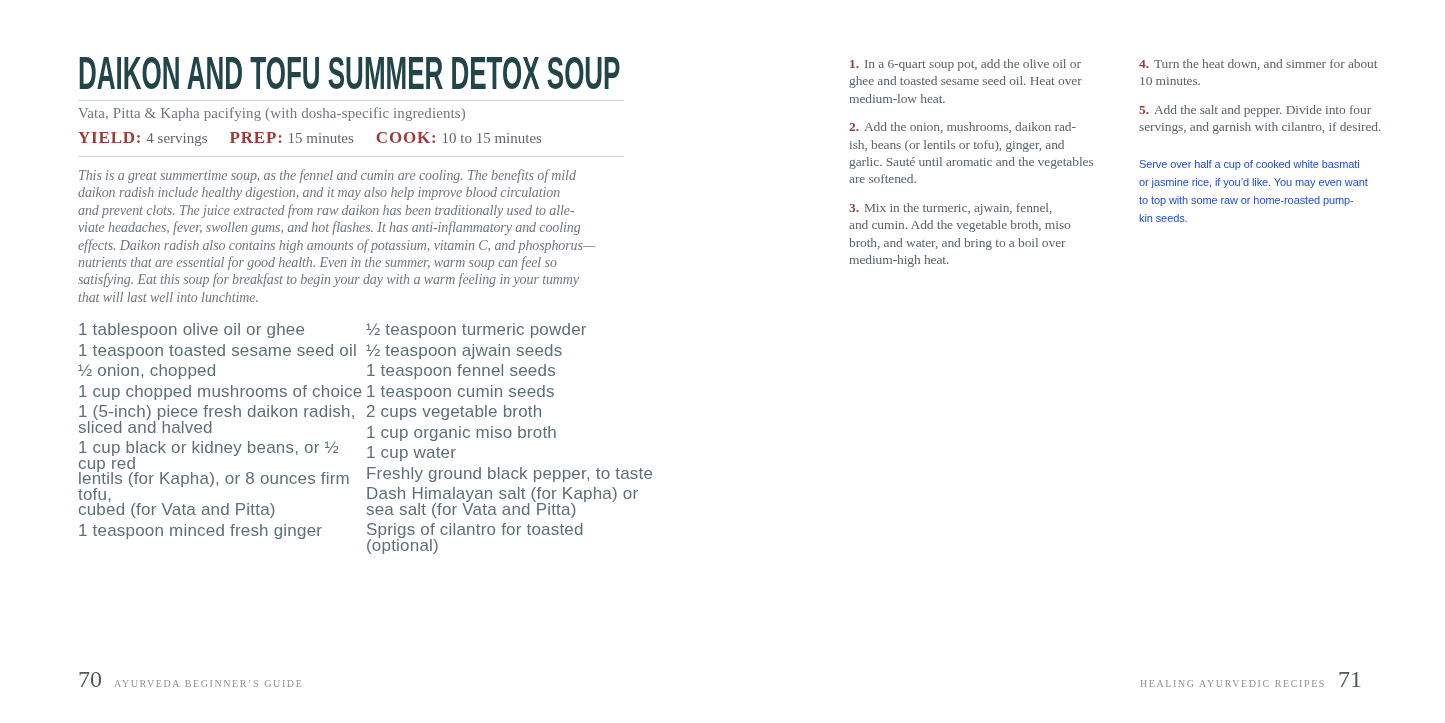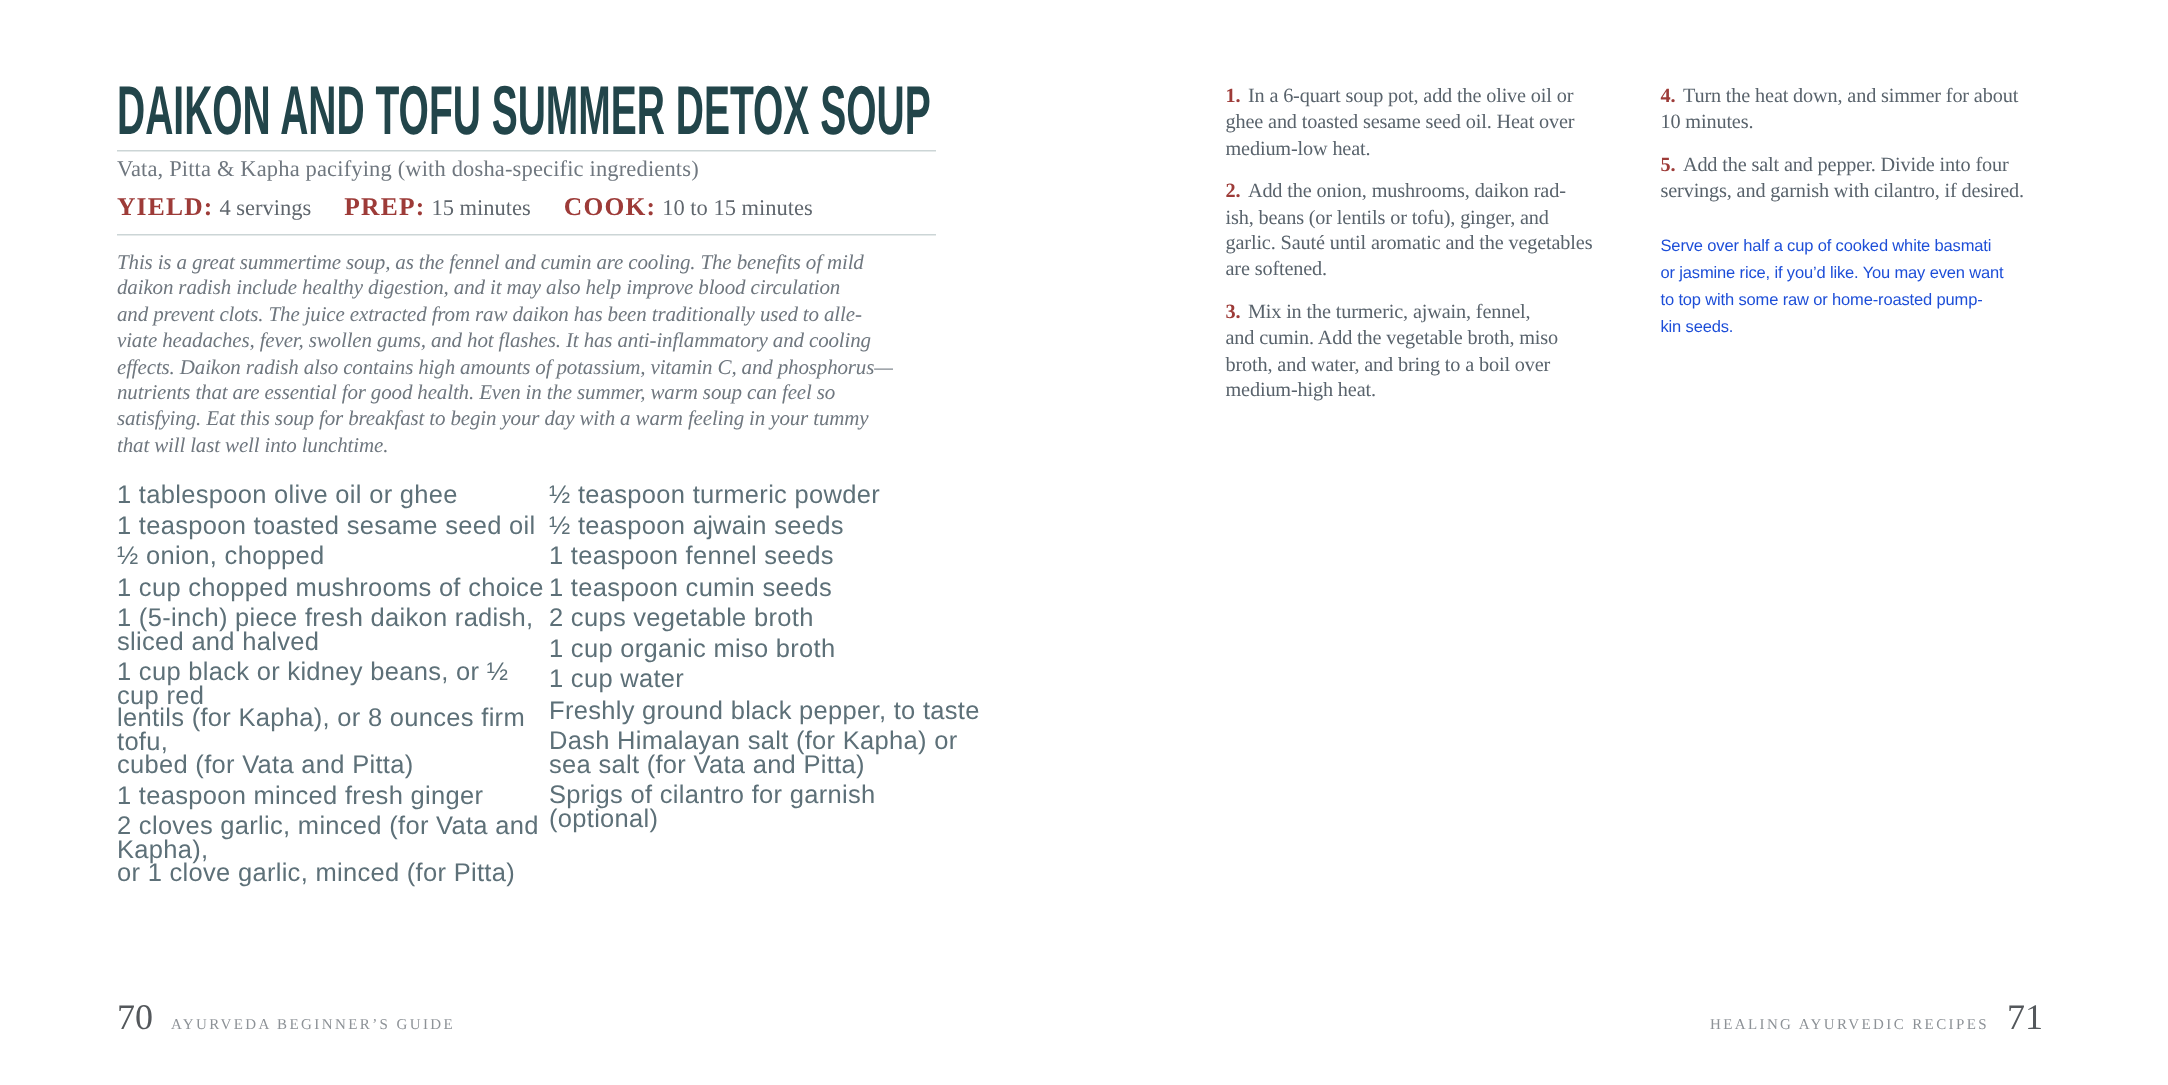--- a/index.html
+++ b/index.html
@@ -92,20 +92,21 @@
   .ing-col-left  { left: 78px;  width: 285px; }
   .ing-col-right { left: 366px; width: 295px; }
   .ing-col li {
     white-space: pre-line;
     margin-bottom: 5px;
   }
   
   .steps-col {
     position: absolute;
     top: 55px;
+    margin-left: 32px;
   }
   .steps-col-1 { left: 817px;  width: 290px; }
   .steps-col-2 { left: 1107px; width: 310px; }
   .step {
     font-size: 13.5px;
     line-height: 17.4px;
     letter-spacing: -0.1px;
     color: var(--step_gray);
     white-space: pre-line;
     margin-bottom: 11px;
@@ -176,36 +177,34 @@
       <li>1 tablespoon olive oil or ghee</li>
       <li>1 teaspoon toasted sesame seed oil</li>
       <li>½ onion, chopped</li>
       <li>1 cup chopped mushrooms of choice</li>
       <li>1 (5-inch) piece fresh daikon radish,
 sliced and halved</li>
       <li>1 cup black or kidney beans, or ½ cup red
 lentils (for Kapha), or 8 ounces firm tofu,
 cubed (for Vata and Pitta)</li>
       <li>1 teaspoon minced fresh ginger</li>
-      <li>2 cloves garlic, minced (for Vata and Kapha),
-or 1 clove garlic, minced (for Pitta)</li>
     </ul>
 
     <ul class="ing-col ing-col-right">
       <li>½ teaspoon turmeric powder</li>
       <li>½ teaspoon ajwain seeds</li>
       <li>1 teaspoon fennel seeds</li>
       <li>1 teaspoon cumin seeds</li>
       <li>2 cups vegetable broth</li>
       <li>1 cup organic miso broth</li>
       <li>1 cup water</li>
       <li>Freshly ground black pepper, to taste</li>
       <li>Dash Himalayan salt (for Kapha) or
 sea salt (for Vata and Pitta)</li>
-      <li>Sprigs of cilantro for garnish (optional)</li>
+      <li>Sprigs of cilantro for toasted (optional)</li>
     </ul>
 
     <div class="footer footer-left">
       <span class="page-number">70</span>
       <span class="footer-label">AYURVEDA BEGINNER’S GUIDE</span>
     </div>
   </section>
 
   <section>
     <div class="steps-col steps-col-1">

